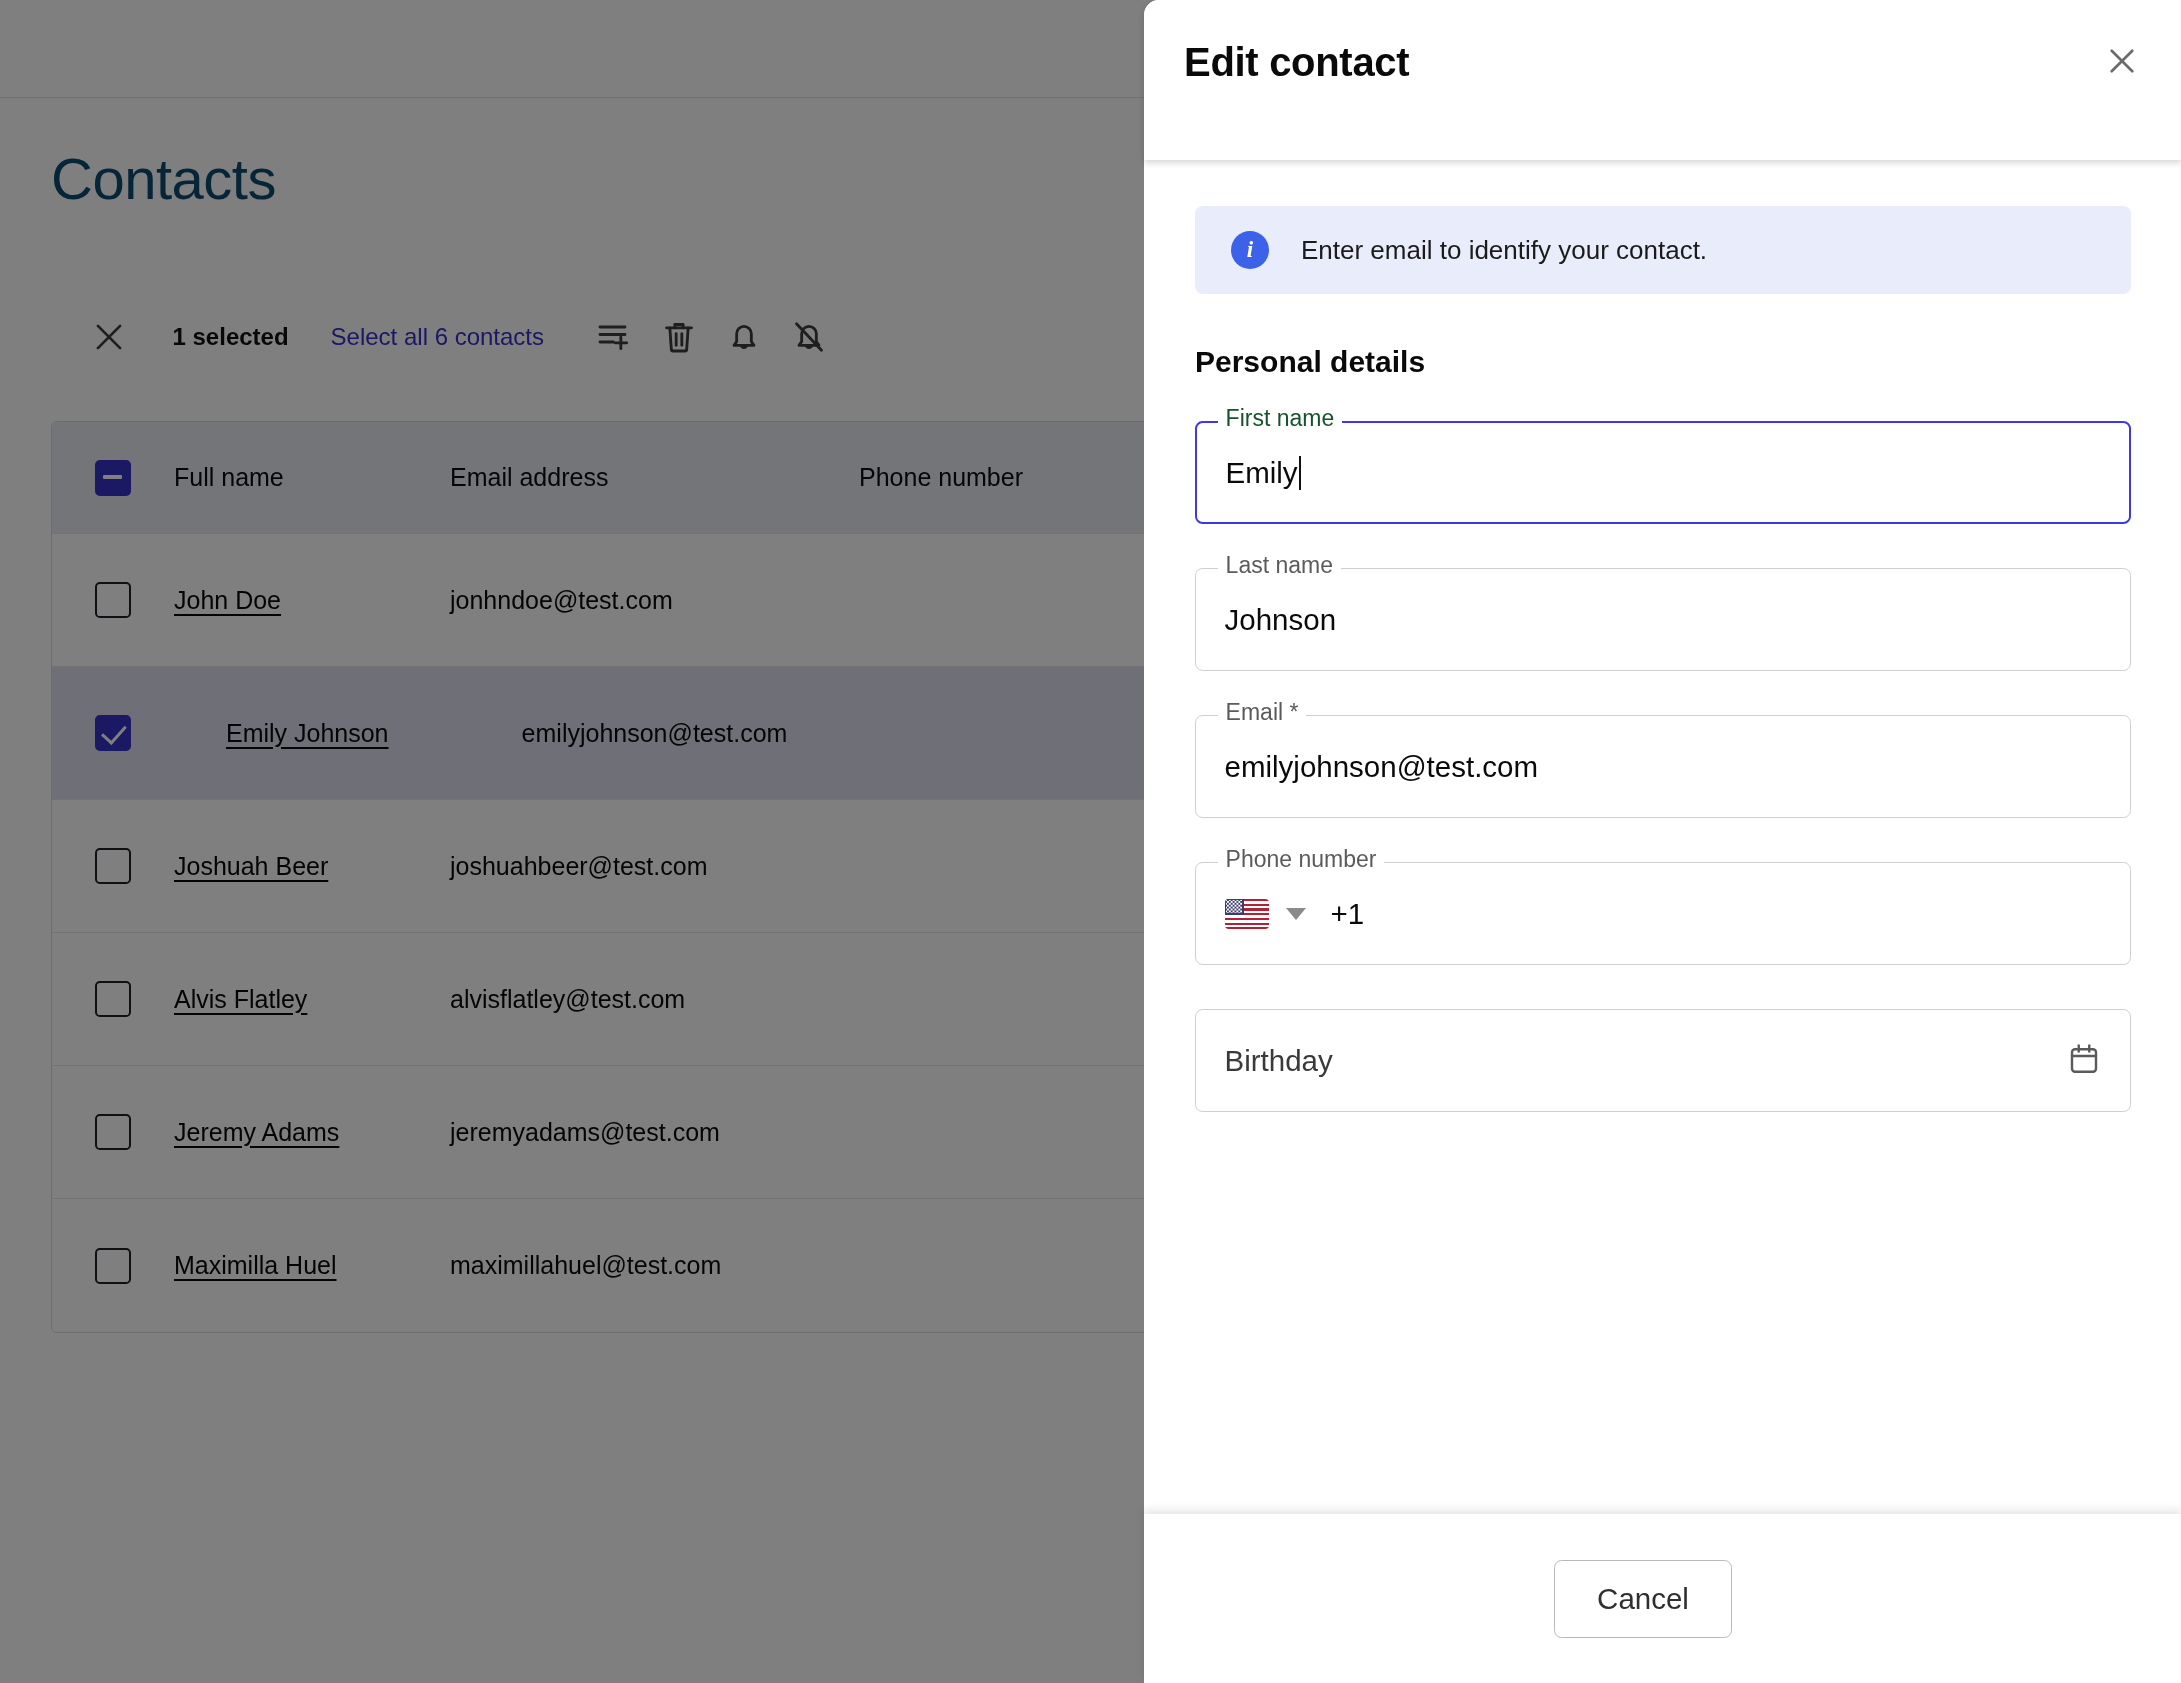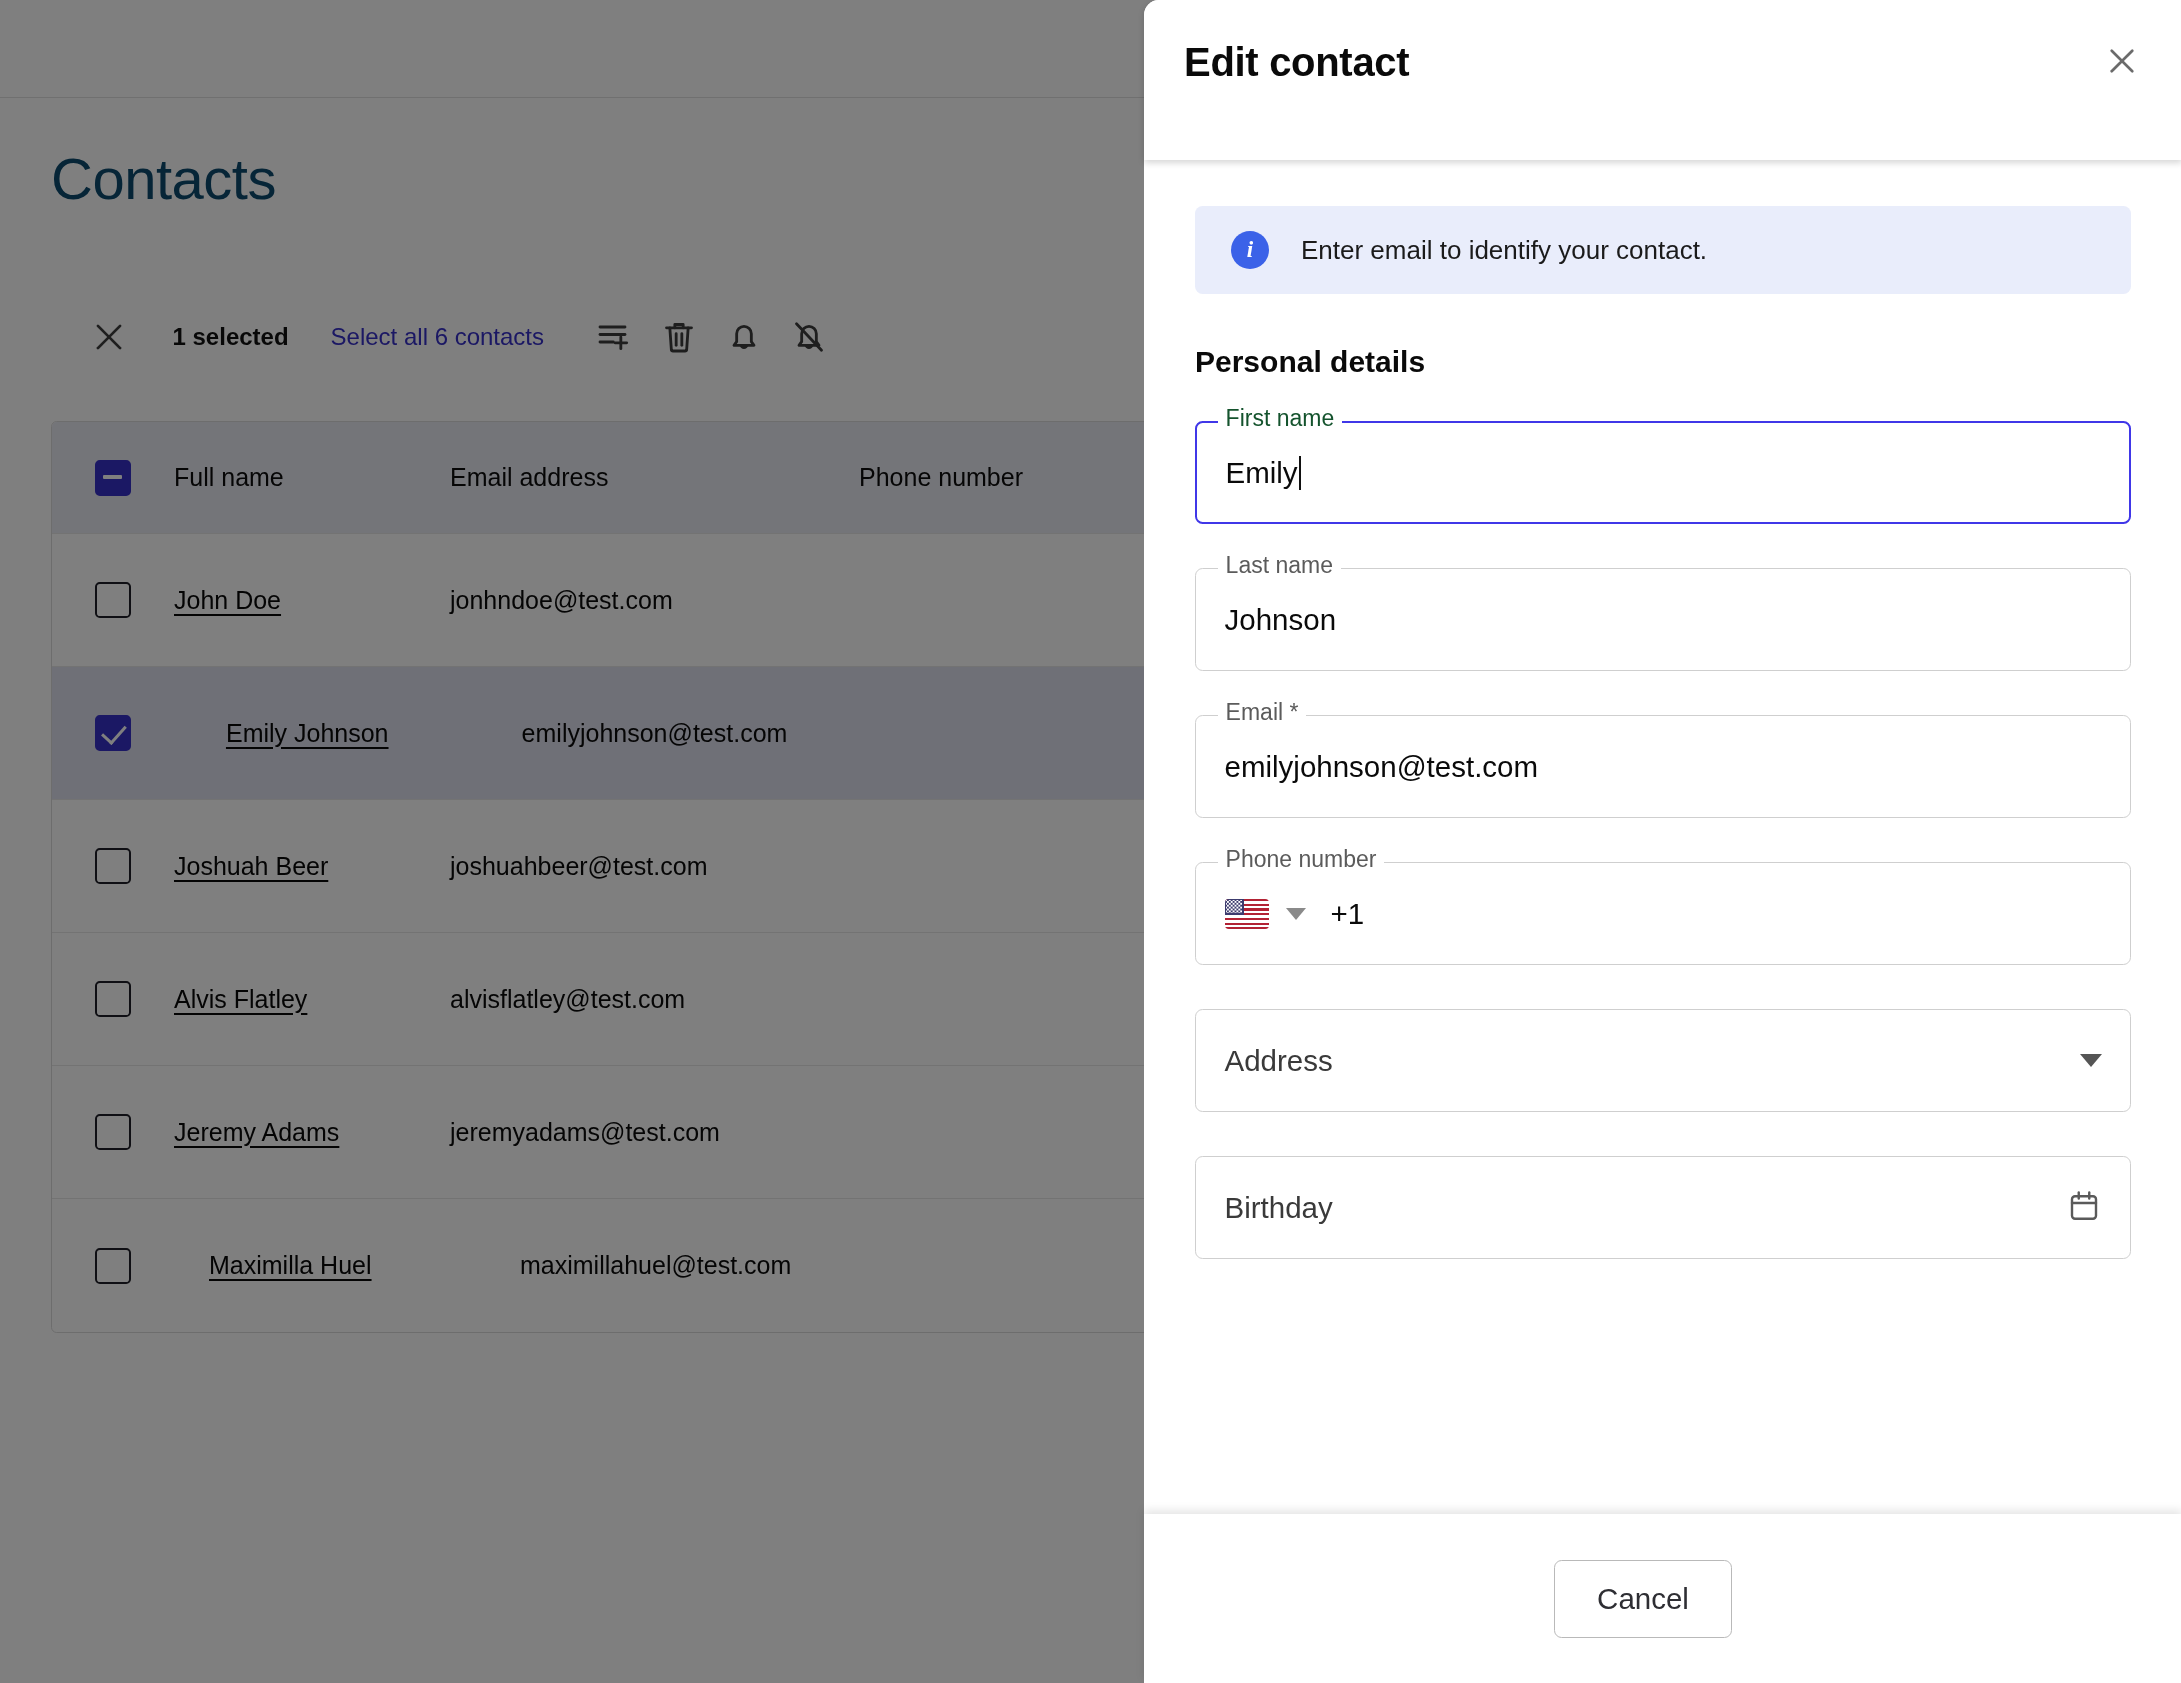--- a/index.html
+++ b/index.html
@@ -51,21 +51,21 @@
     position: absolute; left: 51px; top: 421px;
     width: 1132px;
     border: 1px solid #dadada; border-radius: 5.7px;
     background: #ffffff; overflow: hidden;
   }
   .tr {
     display: flex; align-items: center; height: 133px;
     border-bottom: 1px solid #e6e6e6;
     padding-left: 0;
   }
-  .tr:last-child { border-bottom: none; gap: 35px; }
+  .tr:last-child { border-bottom: none; }
   .thead {
     height: 112px; background: #e9eaf3;
   }
   .tr.selected { background: #dfe0ef; text-align: center; }
   .cell-check { width: 122px; display:flex; align-items:center; justify-content:center; flex:none; }
   .cell-name  { width: 276px; flex:none; padding-right: 9.5px; }
   .cell-email { width: 409px; flex:none; }
   .cell-phone { flex: 1; }
 
   .th-text { font-size: 25px; color: #0d0d0d; font-weight: 400; }
@@ -399,28 +399,20 @@
       <div class="field-box">
         <span class="flag">
           <span class="stripes"></span>
             <span class="canton"></span>
         </span>
         <span class="caret-tri"></span>
         <span class="phone-code">+1</span>
       </div>
     </div>
 
-    <div class="field">
-      <div class="field-box">
-        <span class="field-placeholder">Address</span>
-        <span class="field-adorn">
-          <span class="select-caret"></span>
-        </span>
-      </div>
-    </div>
 
     <div class="field">
       <div class="field-box">
         <span class="field-placeholder">Birthday</span>
         <span class="field-adorn">
           <span>
             <svg width="36" height="36" viewBox="0 0 24 24" fill="none" stroke="#5a5a5a" stroke-width="1.6" stroke-linecap="round" stroke-linejoin="round">
               <rect x="4" y="5.5" width="16" height="15" rx="2"></rect>
               <line x1="4" y1="10" x2="20" y2="10"></line>
               <line x1="8.5" y1="3" x2="8.5" y2="7"></line>

